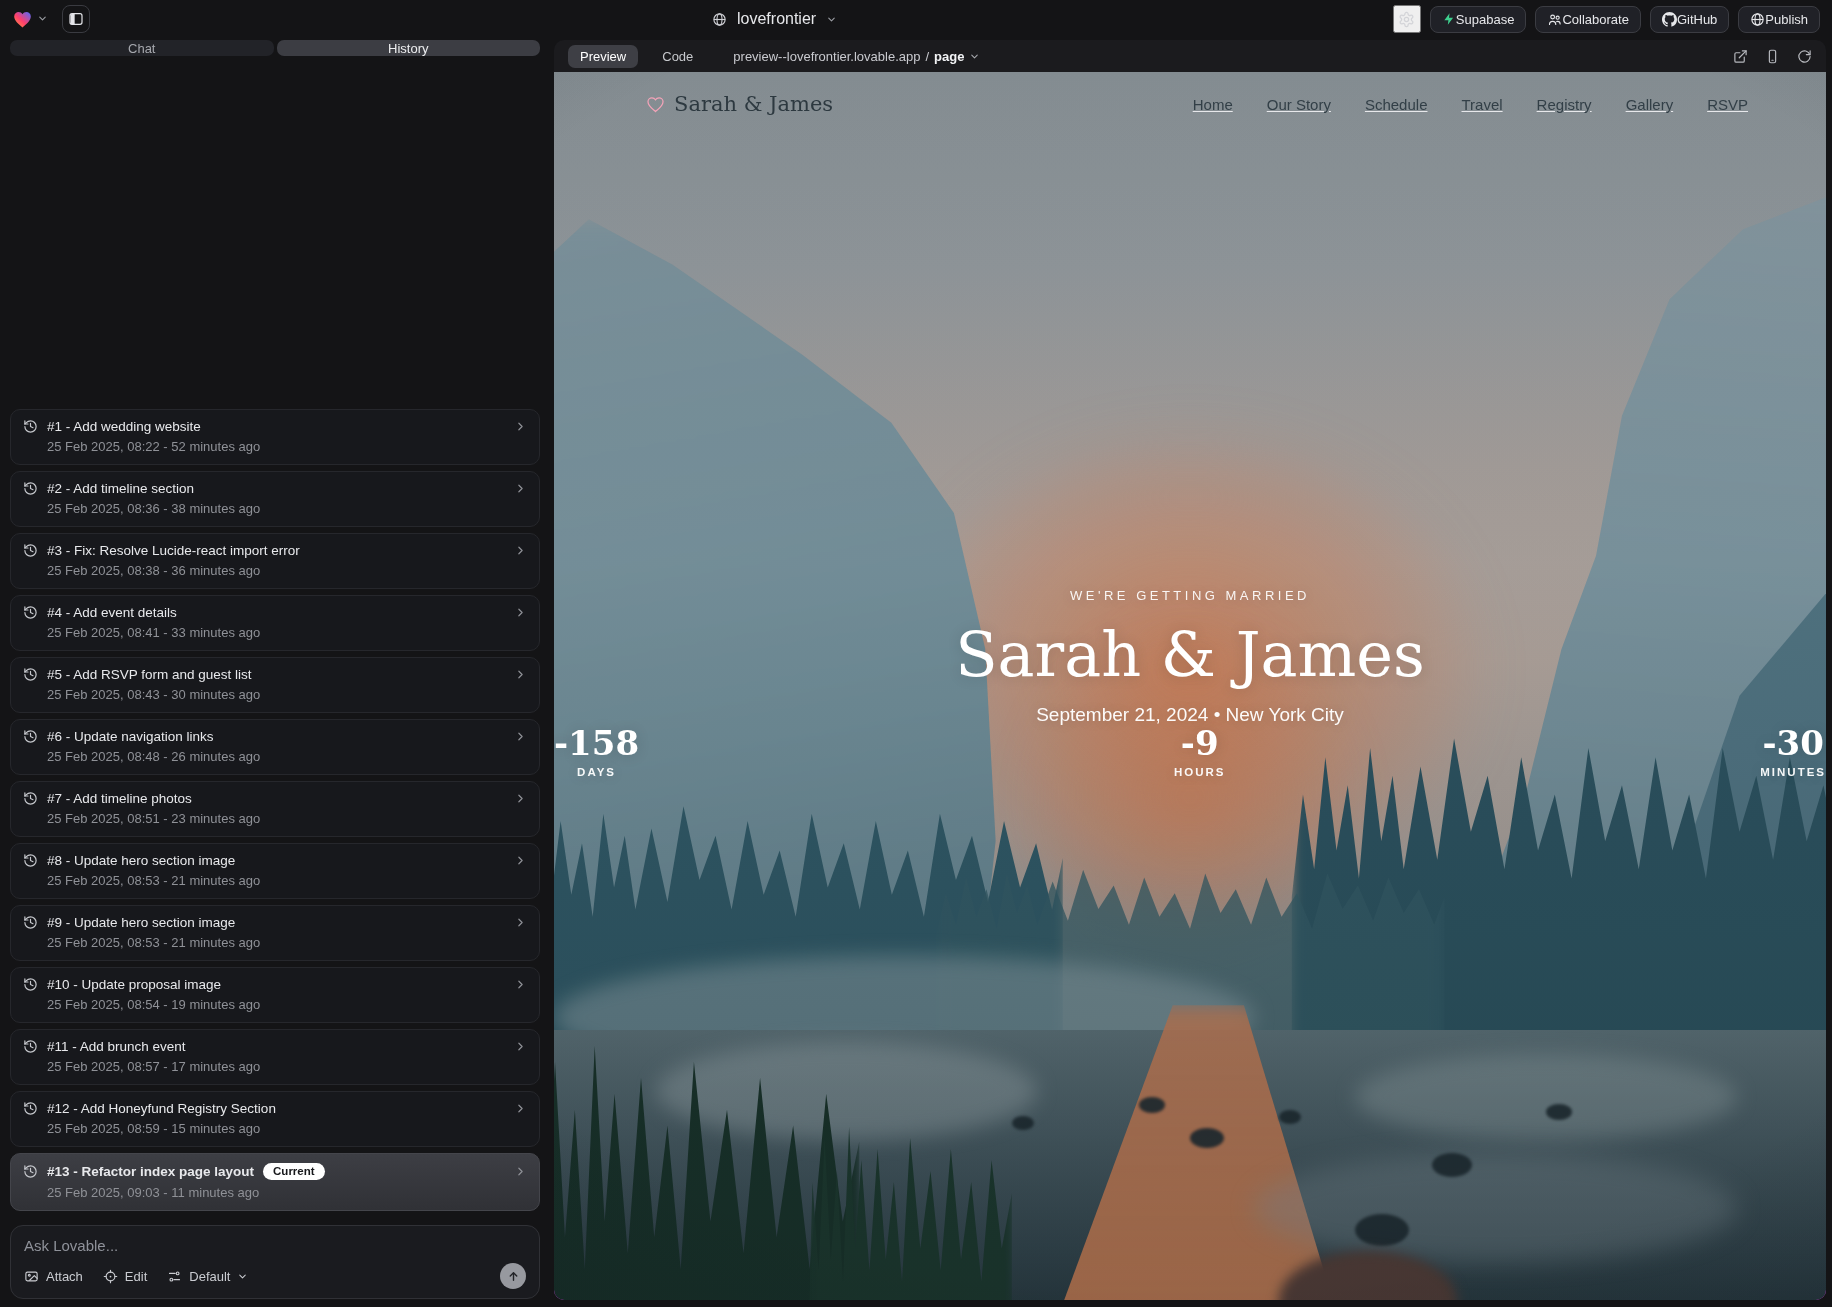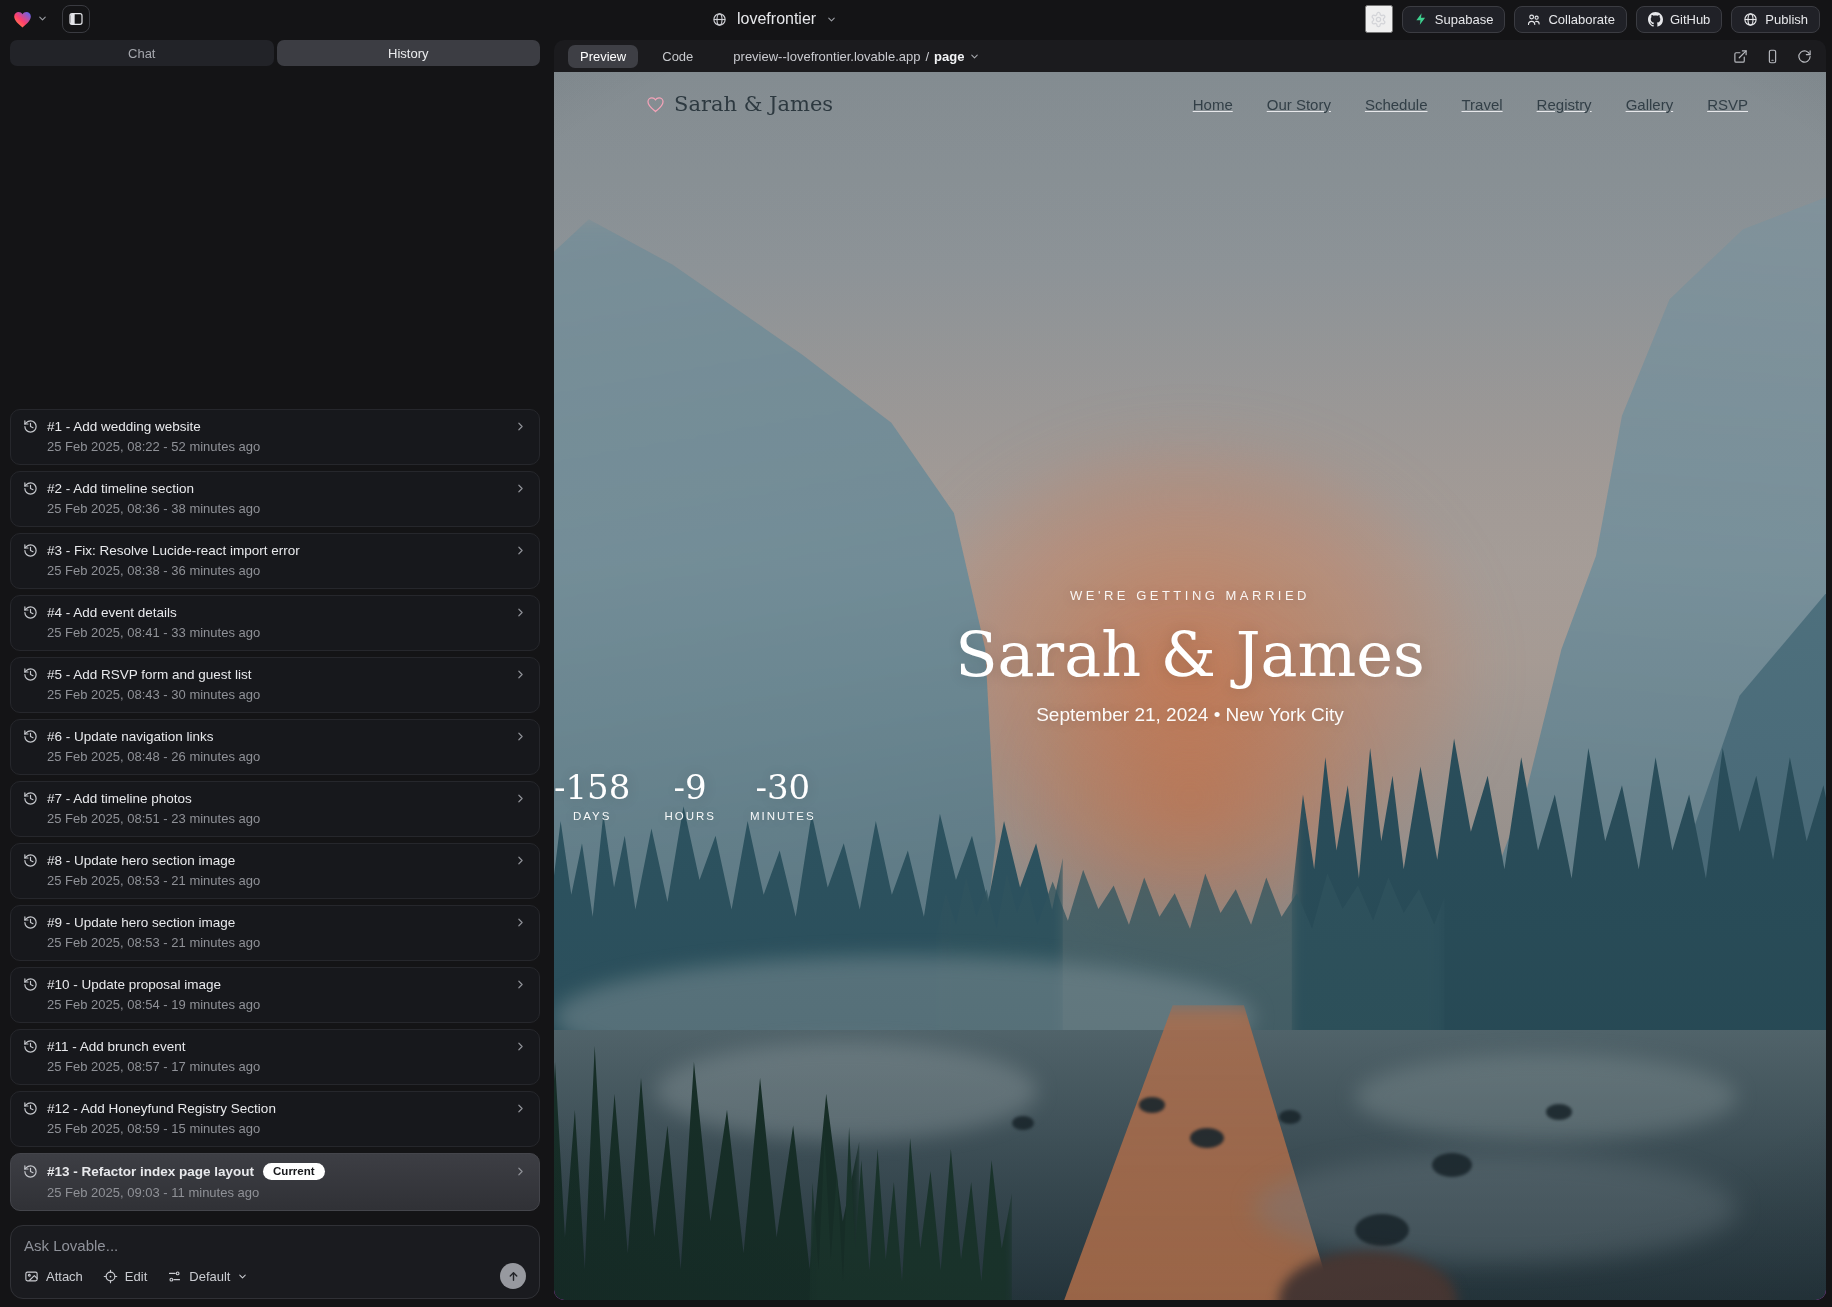--- a/index.html
+++ b/index.html
@@ -14,32 +14,32 @@
   .logo-btn { display:flex; align-items:center; gap:4px; cursor:pointer; }
   .logo-heart { width:21px; height:21px; display:block; }
   .chev { color:#9b9da3; }
   .panel-toggle { width:28px; height:28px; margin-left:8px; border:1px solid #3a3b41; border-radius:8px;
     display:flex; align-items:center; justify-content:center; color:#e4e5e9; background:transparent; }
   .project-pill { position:absolute; left:712px; top:0; height:38px; display:flex; align-items:center; gap:10px;
     color:#e7e8eb; font-size:16px; }
   .project-pill .chev svg { display:block; }
   .topbar-right { margin-left:auto; display:flex; align-items:center; gap:9px; }
   .icon-btn { width:28px; height:28px; display:flex; align-items:center; justify-content:center; color:#d3d4d8; }
-  .tb-btn { height:27px; display:flex; align-items:center; gap:7px; padding:8px 11px; font-size:13px; color:#e6e7ea;
+  .tb-btn { height:27px; display:flex; align-items:center; padding:8px 11px; font-size:13px; color:#e6e7ea;
     background:#202127; border:1px solid #3b3c42; border-radius:8px; }
   .tb-btn svg { display:block; }
   .supabase-bolt { color:#3ecf8e; }
 
   
   .main { flex:1; display:flex; min-height:0; }
 
   
   .sidebar { width:548px; flex:0 0 548px; display:flex; flex-direction:column; padding:2px 8px 8px 10px; min-height:0; }
   .tabs { display:flex; gap:3px; flex:0 0 26px; }
-  .tab { flex:1; height:26px; border-radius:7px; display:flex; align-items:center; justify-content:center;
+  .tab { flex:1; height:16px; border-radius:7px; display:flex; align-items:center; justify-content:center;
     font-size:13px; color:#a6a8ae; background:#222328; cursor:pointer; }
   .tab.active { background:#3c3d43; color:#ecedef; }
   .spacer { flex:1; }
 
   .history-list { flex:0 0 auto; }
   .h-item { border:1px solid #26272c; background:#17181c; border-radius:10px; margin-bottom:6px;
     padding:9px 12px 10px; position:relative; cursor:pointer; }
   .h-item.current { background:linear-gradient(180deg,#3d3e44 0%,#303136 100%); border-color:#44454b; }
   .h-title-row { display:flex; align-items:center; gap:9px; }
   .h-icon { color:#c6c8cd; flex:0 0 auto; display:flex; }
@@ -130,21 +130,21 @@
   .brand-heart { color:#f2a3b8; display:flex; }
   .site-nav { display:flex; align-items:center; gap:34px;text-decoration:underline; }
   .nav-link { font-size:15px; color:#323f47; cursor:pointer; }
 
   .hero-content { position:absolute; left:0; right:0; top:516px; z-index:4; text-align:center; color:#ffffff;
     text-shadow:0 1px 14px rgba(0,0,0,0.15); }
   .eyebrow { font-size:13px; letter-spacing:3.5px; color:rgba(255,255,255,0.93); }
   .hero-title { font-family:"DejaVu Serif","Liberation Serif",serif; font-size:62px; font-weight:normal;
     margin-top:16px; line-height:1.15; }
   .hero-sub { font-size:19px; margin-top:14px; color:rgba(255,255,255,0.97); }
-  .countdown { margin-top:44px; display:flex; justify-content:flex-start; gap:34px; }
+  .countdown { display:flex; justify-content:space-between; gap:34px;font-weight:bold; }
   .cd-group { text-align:center; }
   .cd-value { font-family:"DejaVu Serif","Liberation Serif",serif; font-size:34px; line-height:1; }
   .cd-label { font-size:11.5px; letter-spacing:2px; margin-top:6px; color:rgba(255,255,255,0.95); }
 
   svg { flex:0 0 auto; }
 </style>
 </head>
 <body>
 
 <div class="window">

